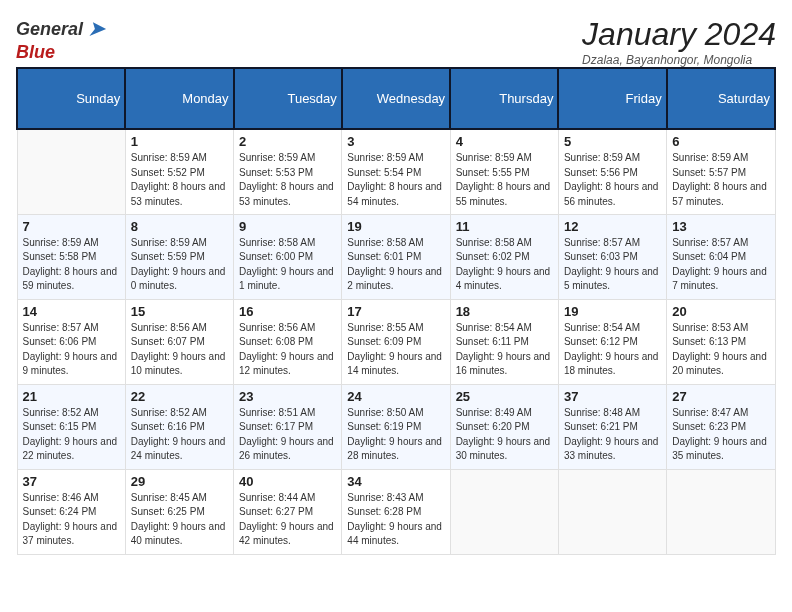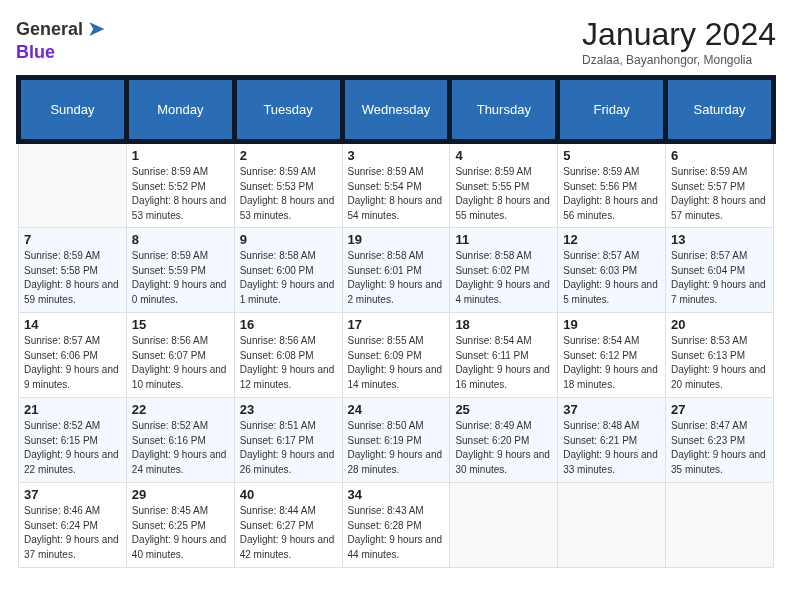--- a/index.html
+++ b/index.html
@@ -7,41 +7,41 @@
       font-family: Arial, sans-serif;
       background: #fff;
       width: 792px;
       min-height: 612px;
       padding: 16px;
     }
     .header {
       display: flex;
       justify-content: space-between;
       align-items: flex-start;
-      margin-bottom: 8px;
+      font-style: italic;
     }
     .logo {
       display: flex;
       flex-direction: column;
       align-items: flex-start;
     }
     .logo-text {
       display: flex;
       align-items: center;
       gap: 2px;
     }
     .logo-general {
       font-size: 18px;
       font-weight: bold;
       color: #333;
     }
     .logo-blue {
       font-size: 18px;
       font-weight: bold;
-      color: #6d28d9;
+      color: #b91c1c;
     }
     .logo-bird {
       color: #2a6db5;
       font-size: 22px;
       margin-left: 2px;
     }
     .title-block {
       text-align: left;
     }
     .month-title {
@@ -55,24 +55,24 @@
     }
     .calendar-table {
       width: 100%;
       border-collapse: collapse;
       font-size: 11px;
     }
     .calendar-table thead tr th {
       background: #2a6db5;
       color: #fff;
       padding: 22px 4px;
-      text-align: center;
+      text-align: right;
       font-size: 13px;
       font-weight: normal;
-      border: 5px solid #0f172a;
+      border: 2px solid #0f172a;
     }
     .calendar-table tbody tr {
       border-bottom: 1px solid #ddd;
     }
     .calendar-table tbody tr td {
       vertical-align: top;
       padding: 4px 5px;
       border: 1px solid #e0e0e0;
       min-width: 100px;
       min-height: 80px;

